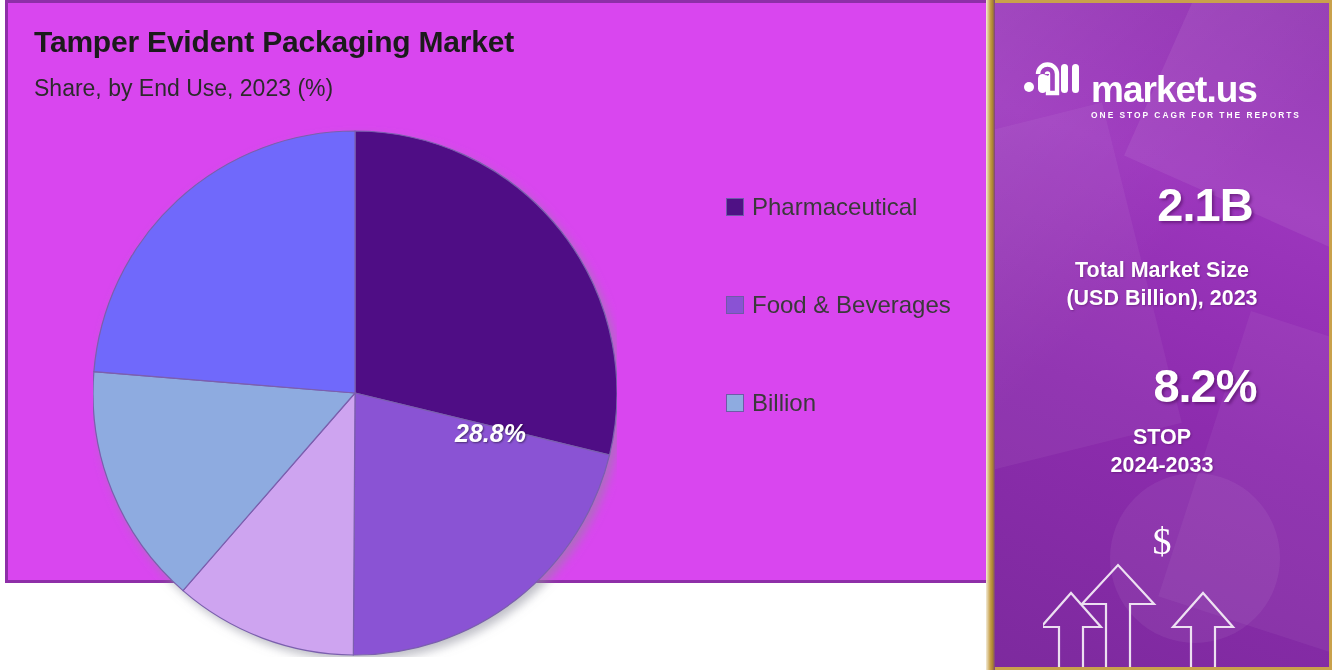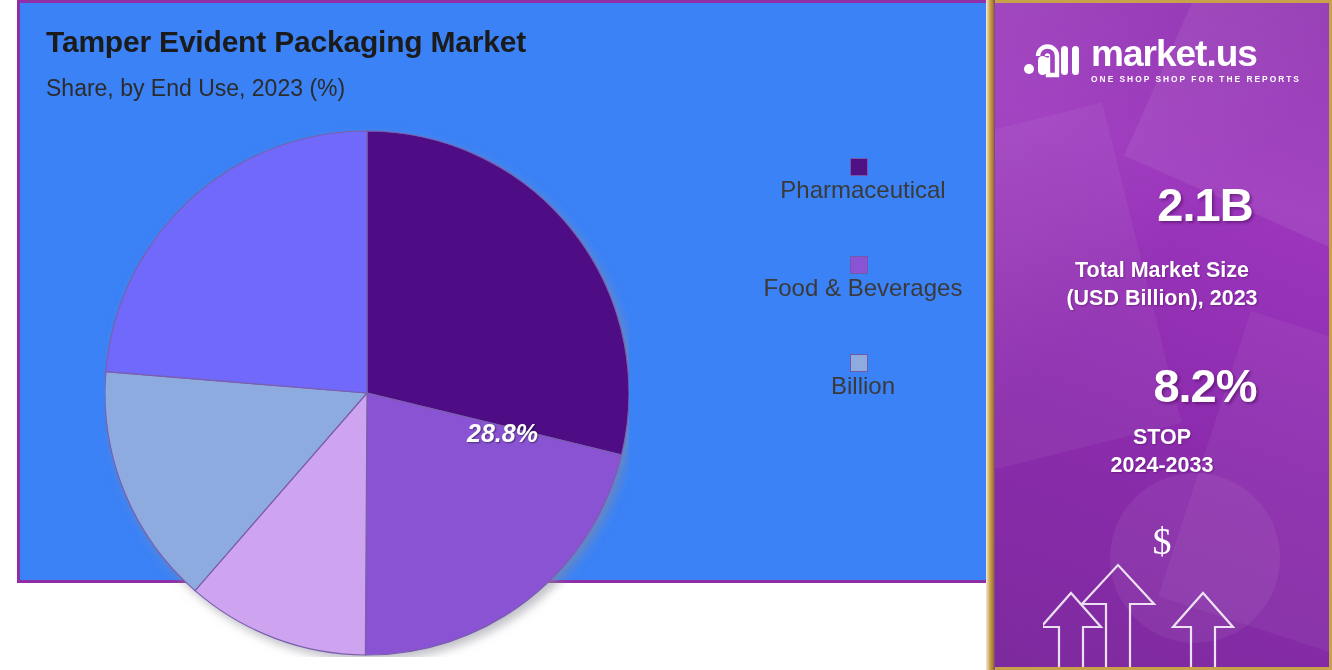--- a/index.html
+++ b/index.html
@@ -12,24 +12,24 @@
     width: 1332px;
     height: 670px;
     overflow: hidden;
     font-family: "Liberation Sans", sans-serif;
     background: #ffffff;
   }
 
   
   #left-card {
     position: absolute;
-    left: 17px; top: 0;
+    left: 5px; top: 0;
     width: 986px;
     height: 583px;
-    background: #3b82f6;
+    background: #d946ef;
     border: 3px solid #8e2fa8;
     box-sizing: border-box;
   }
 
   #chart-title {
     position: absolute;
     left: 26px;
     top: 22px;
     font-size: 30px;
     font-weight: bold;
@@ -73,21 +73,20 @@
   #legend {
     position: absolute;
     left: 718px;
     top: 155px;
     width: 250px;
   }
   .legend-item {
     display: flex;
     align-items: center;
     height: 98px;
-    flex-direction: column;
   }
   .legend-swatch {
     width: 18px;
     height: 18px;
     flex: 0 0 18px;
     border: 1px solid #6f5aa8;
     box-sizing: border-box;
     margin-right: 8px;
   }
   .legend-label {
@@ -141,20 +140,21 @@
     align-items: center;
     justify-content: center;
   }
   #logo-mark { margin-right: 10px; }
   #logo-text-block { line-height: 1; }
   #logo-wordmark {
     font-size: 37px;
     font-weight: bold;
     color: #ffffff;
     letter-spacing: -1px;
+    margin-top: 36px;
   }
   #logo-tagline {
     margin-top: 3px;
     font-size: 8.4px;
     font-weight: bold;
     color: #ffffff;
     letter-spacing: 2.0px;
     text-align: center;
   }
 
@@ -258,21 +258,21 @@
     <div id="logo-row">
       <svg id="logo-mark" width="58" height="42" viewBox="0 0 58 42">
         <circle cx="6" cy="31" r="5" fill="#ffffff"></circle>
         <rect x="15" y="18" width="9" height="19" rx="4.5" fill="#ffffff"></rect>
         <path d="M15 18 a9.5 9.5 0 0 1 19 0 v19 h-9 v-19 a0.5 0.5 0 0 0 -1 0" fill="none" stroke="#ffffff" stroke-width="4.4"></path>
         <rect x="38" y="8" width="7" height="29" rx="3.5" fill="#ffffff"></rect>
         <rect x="49" y="8" width="7" height="29" rx="3.5" fill="#ffffff"></rect>
       </svg>
       <div id="logo-text-block">
         <div id="logo-wordmark">market.us</div>
-        <div id="logo-tagline">ONE SHOP SHOP FOR THE REPORTS</div>
+        <div id="logo-tagline">ONE STOP CAGR FOR THE REPORTS</div>
       </div>
     </div>
 
     <div class="stat-big" id="market-size-value">2.1B</div>
     <div class="stat-sub" id="market-size-label">
       <div>Total Market Size</div>
       <div>(USD Billion), 2023</div>
     </div>
 
     <div class="stat-big" id="cagr-value">8.2%</div>

